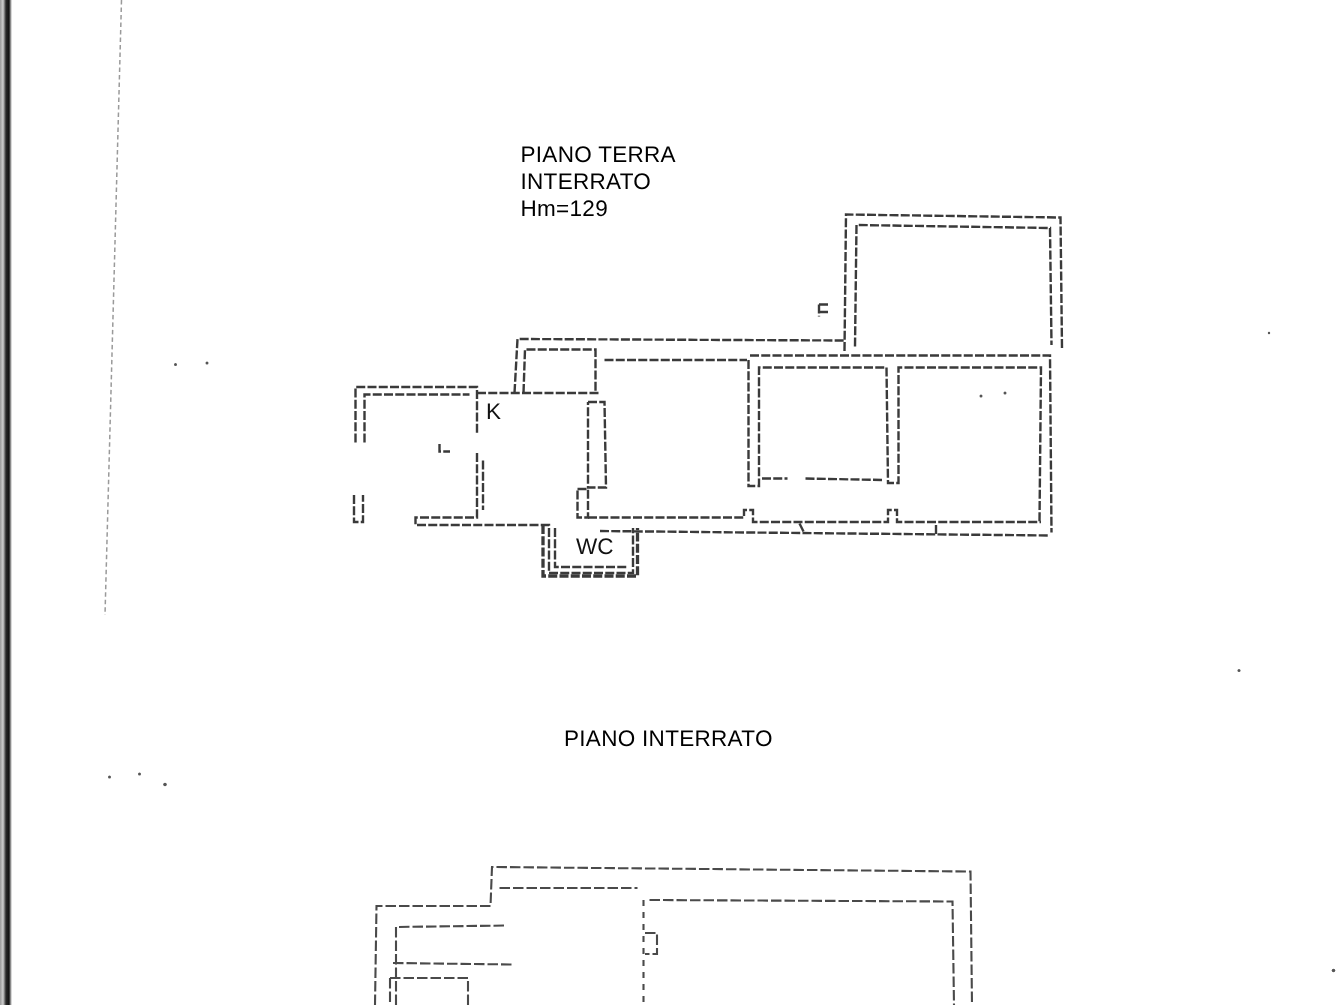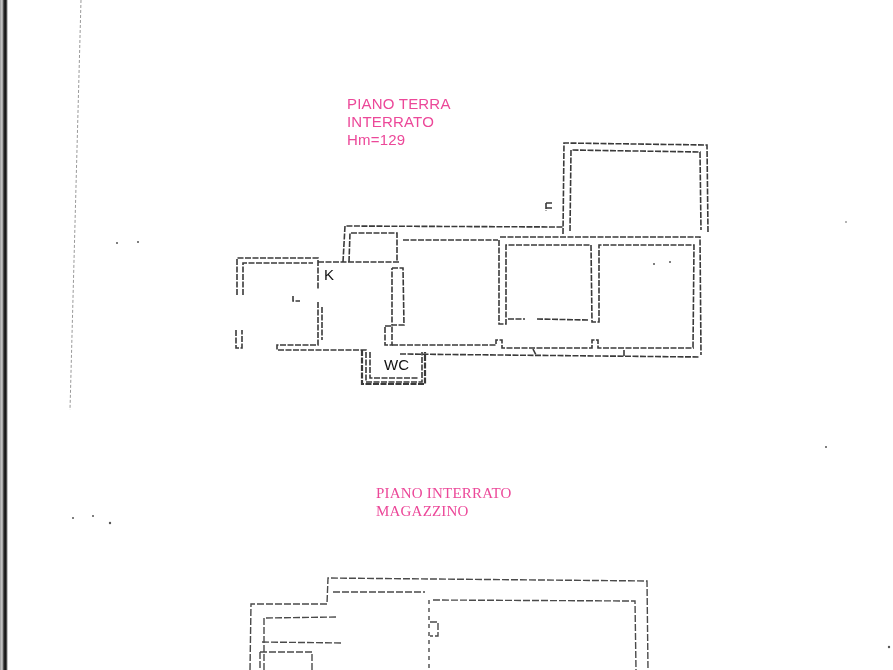--- a/index.html
+++ b/index.html
@@ -7,21 +7,21 @@
       width: 893px; height: 670px; overflow: hidden; position: relative;
       background: #ffffff;
       font-family: "Liberation Sans", "DejaVu Sans", sans-serif;
     }
     .scan-edge {
       position: absolute; left: 0; top: 0; width: 8px; height: 670px;
       background: linear-gradient(to right, #9a9a9a 0px, #cfcfcf 2px, #2a2a2a 4px, #111 6px, #8a8a8a 7px, #fff 8px);
     }
     .plan-svg { position: absolute; left: 0; top: 0; }
     .label-block {
-      position: absolute; color: #ec4899; font-size: 15px; line-height: 18px;
+      position: absolute; color: #000000; font-size: 15px; line-height: 18px;
       letter-spacing: 0.2px;
     }
     .label-block div { white-space: nowrap; }
     .room-label {
       position: absolute; color: #111; font-size: 15px; font-weight: normal;
     }
   </style>
 </head>
 <body>
 
@@ -100,16 +100,15 @@
 
 <div class="label-block" style="left:347px; top:95px;">
   <div>PIANO TERRA</div>
   <div>INTERRATO</div>
   <div>Hm=129</div>
 </div>
 
 <div class="room-label" style="left:324px; top:266px;">K</div>
 <div class="room-label" style="left:384px; top:356px;">WC</div>
 
-<div class="label-block" style="left:376px; top:484px;font-family:Liberation Serif, serif;">
+<div class="label-block" style="left:376px; top:484px;">
   <div>PIANO INTERRATO</div>
-  <div>MAGAZZINO</div>
 </div>
 
 </body></html>

